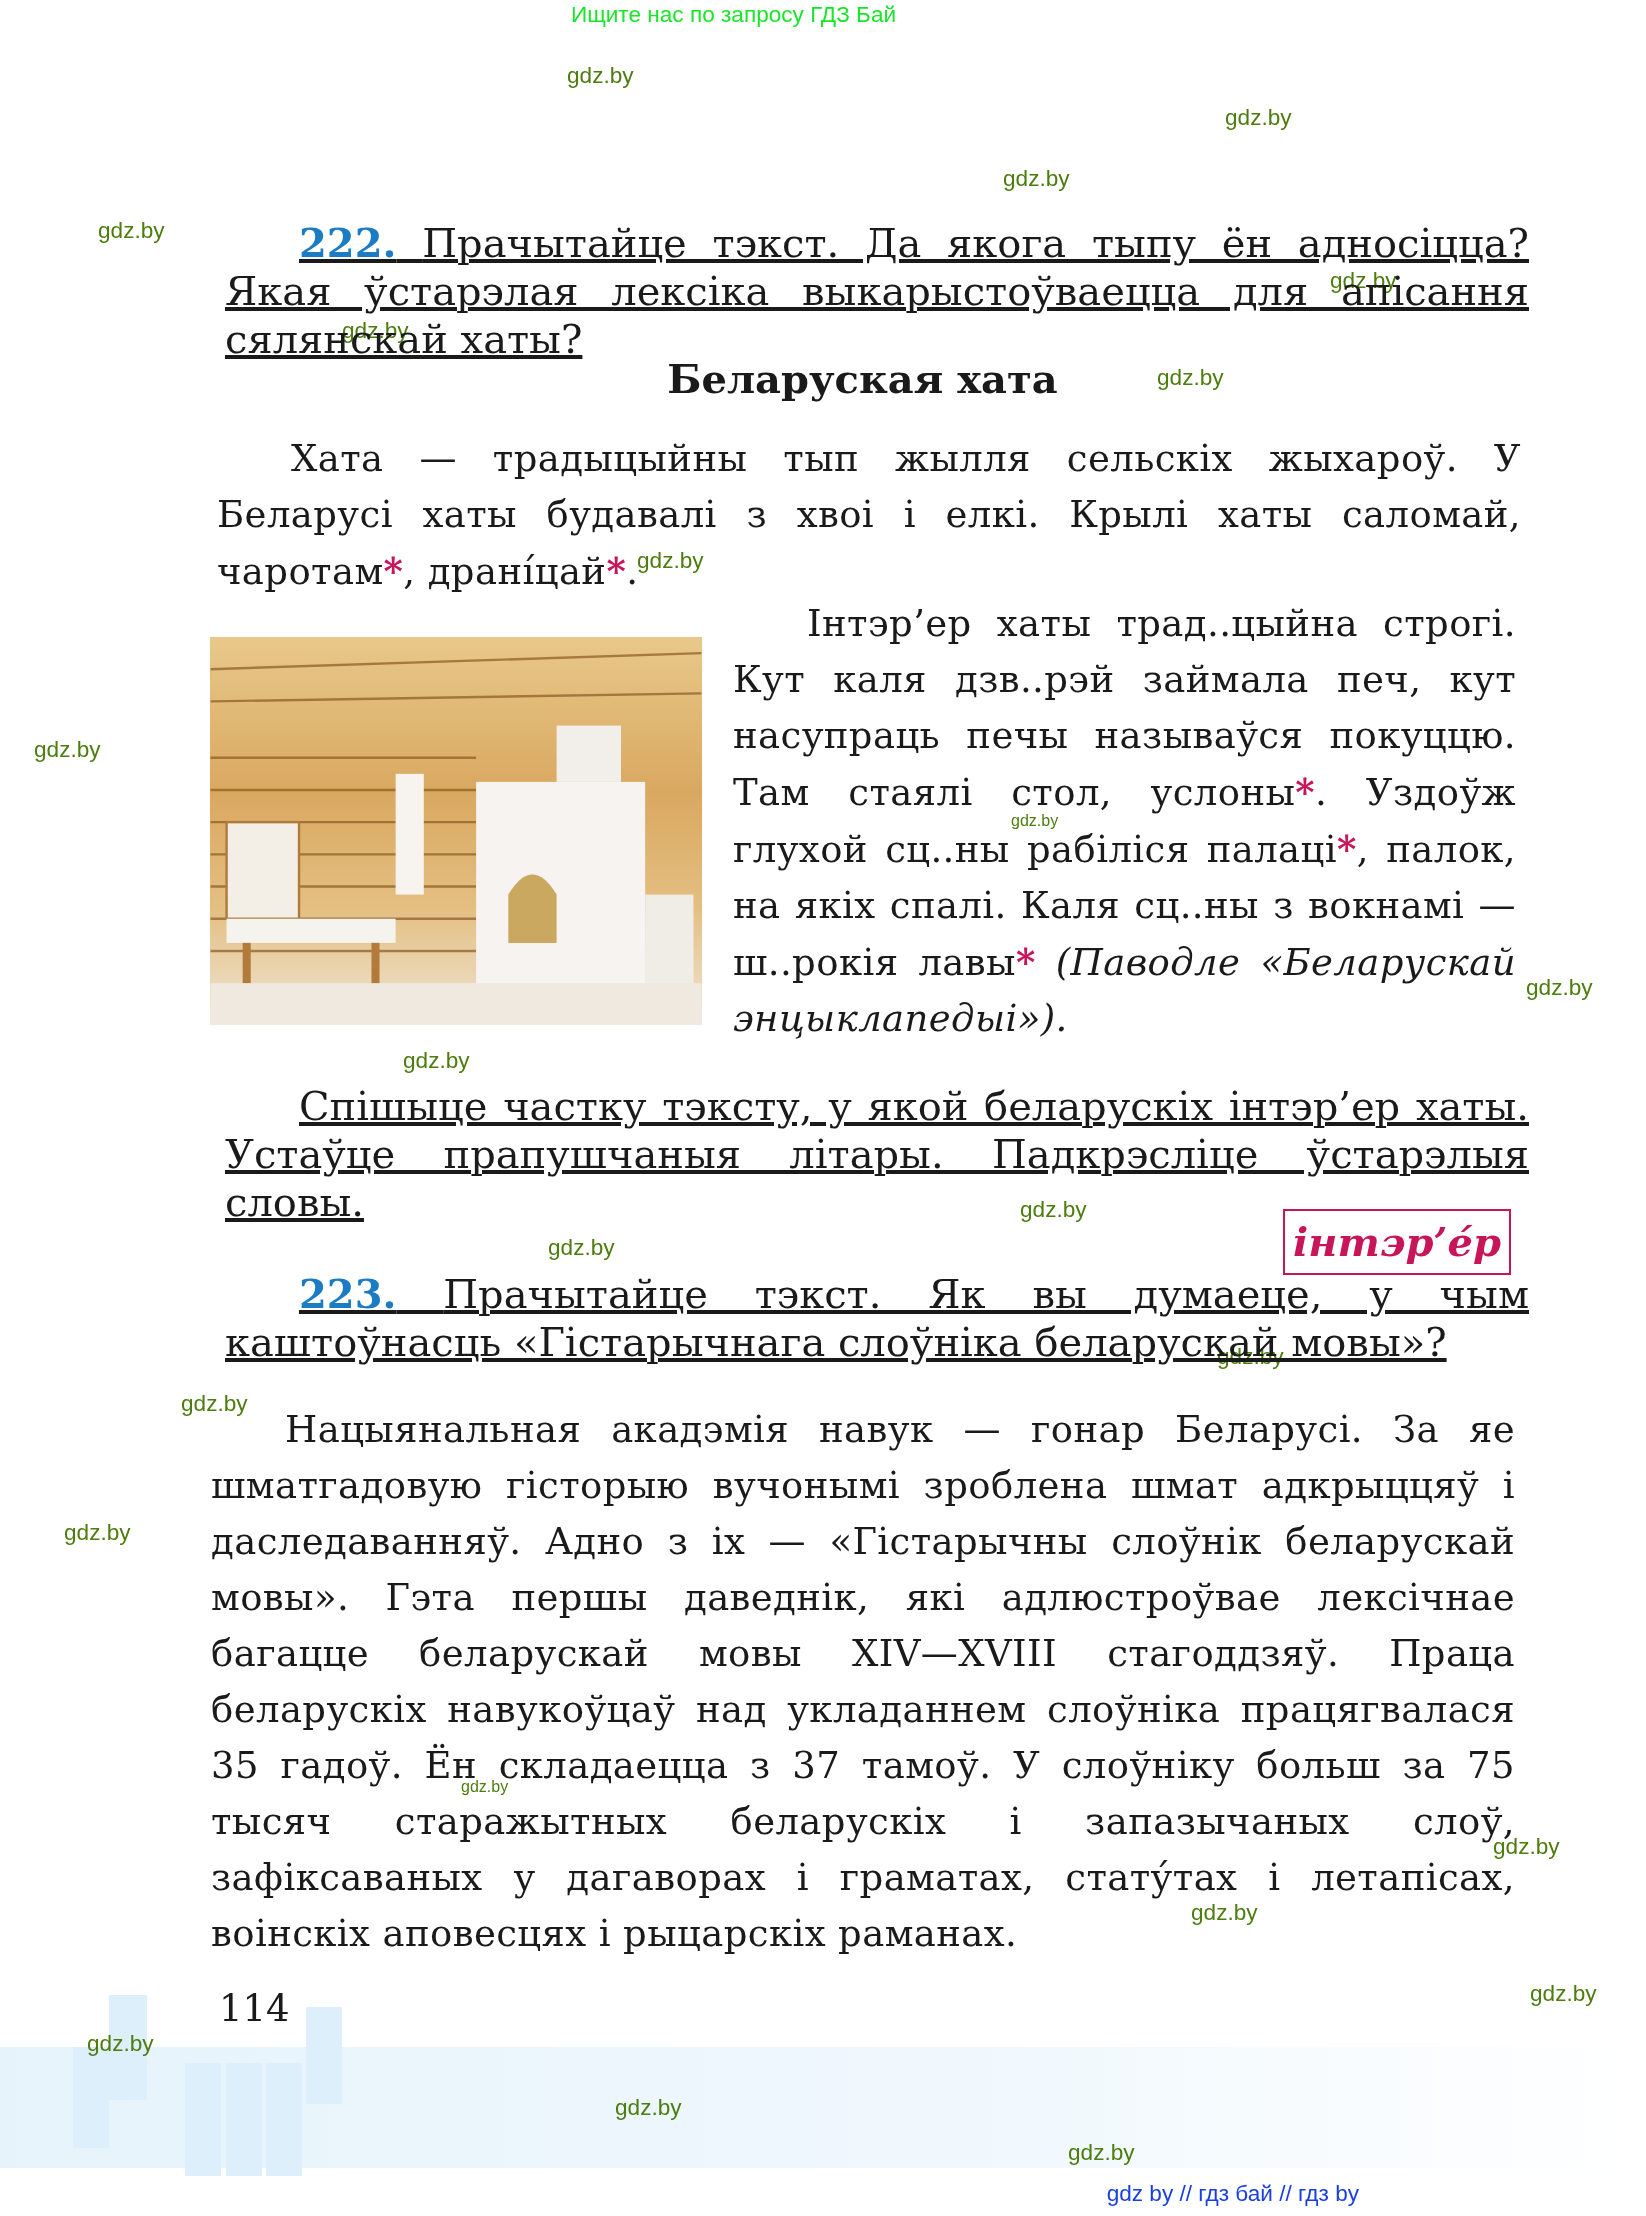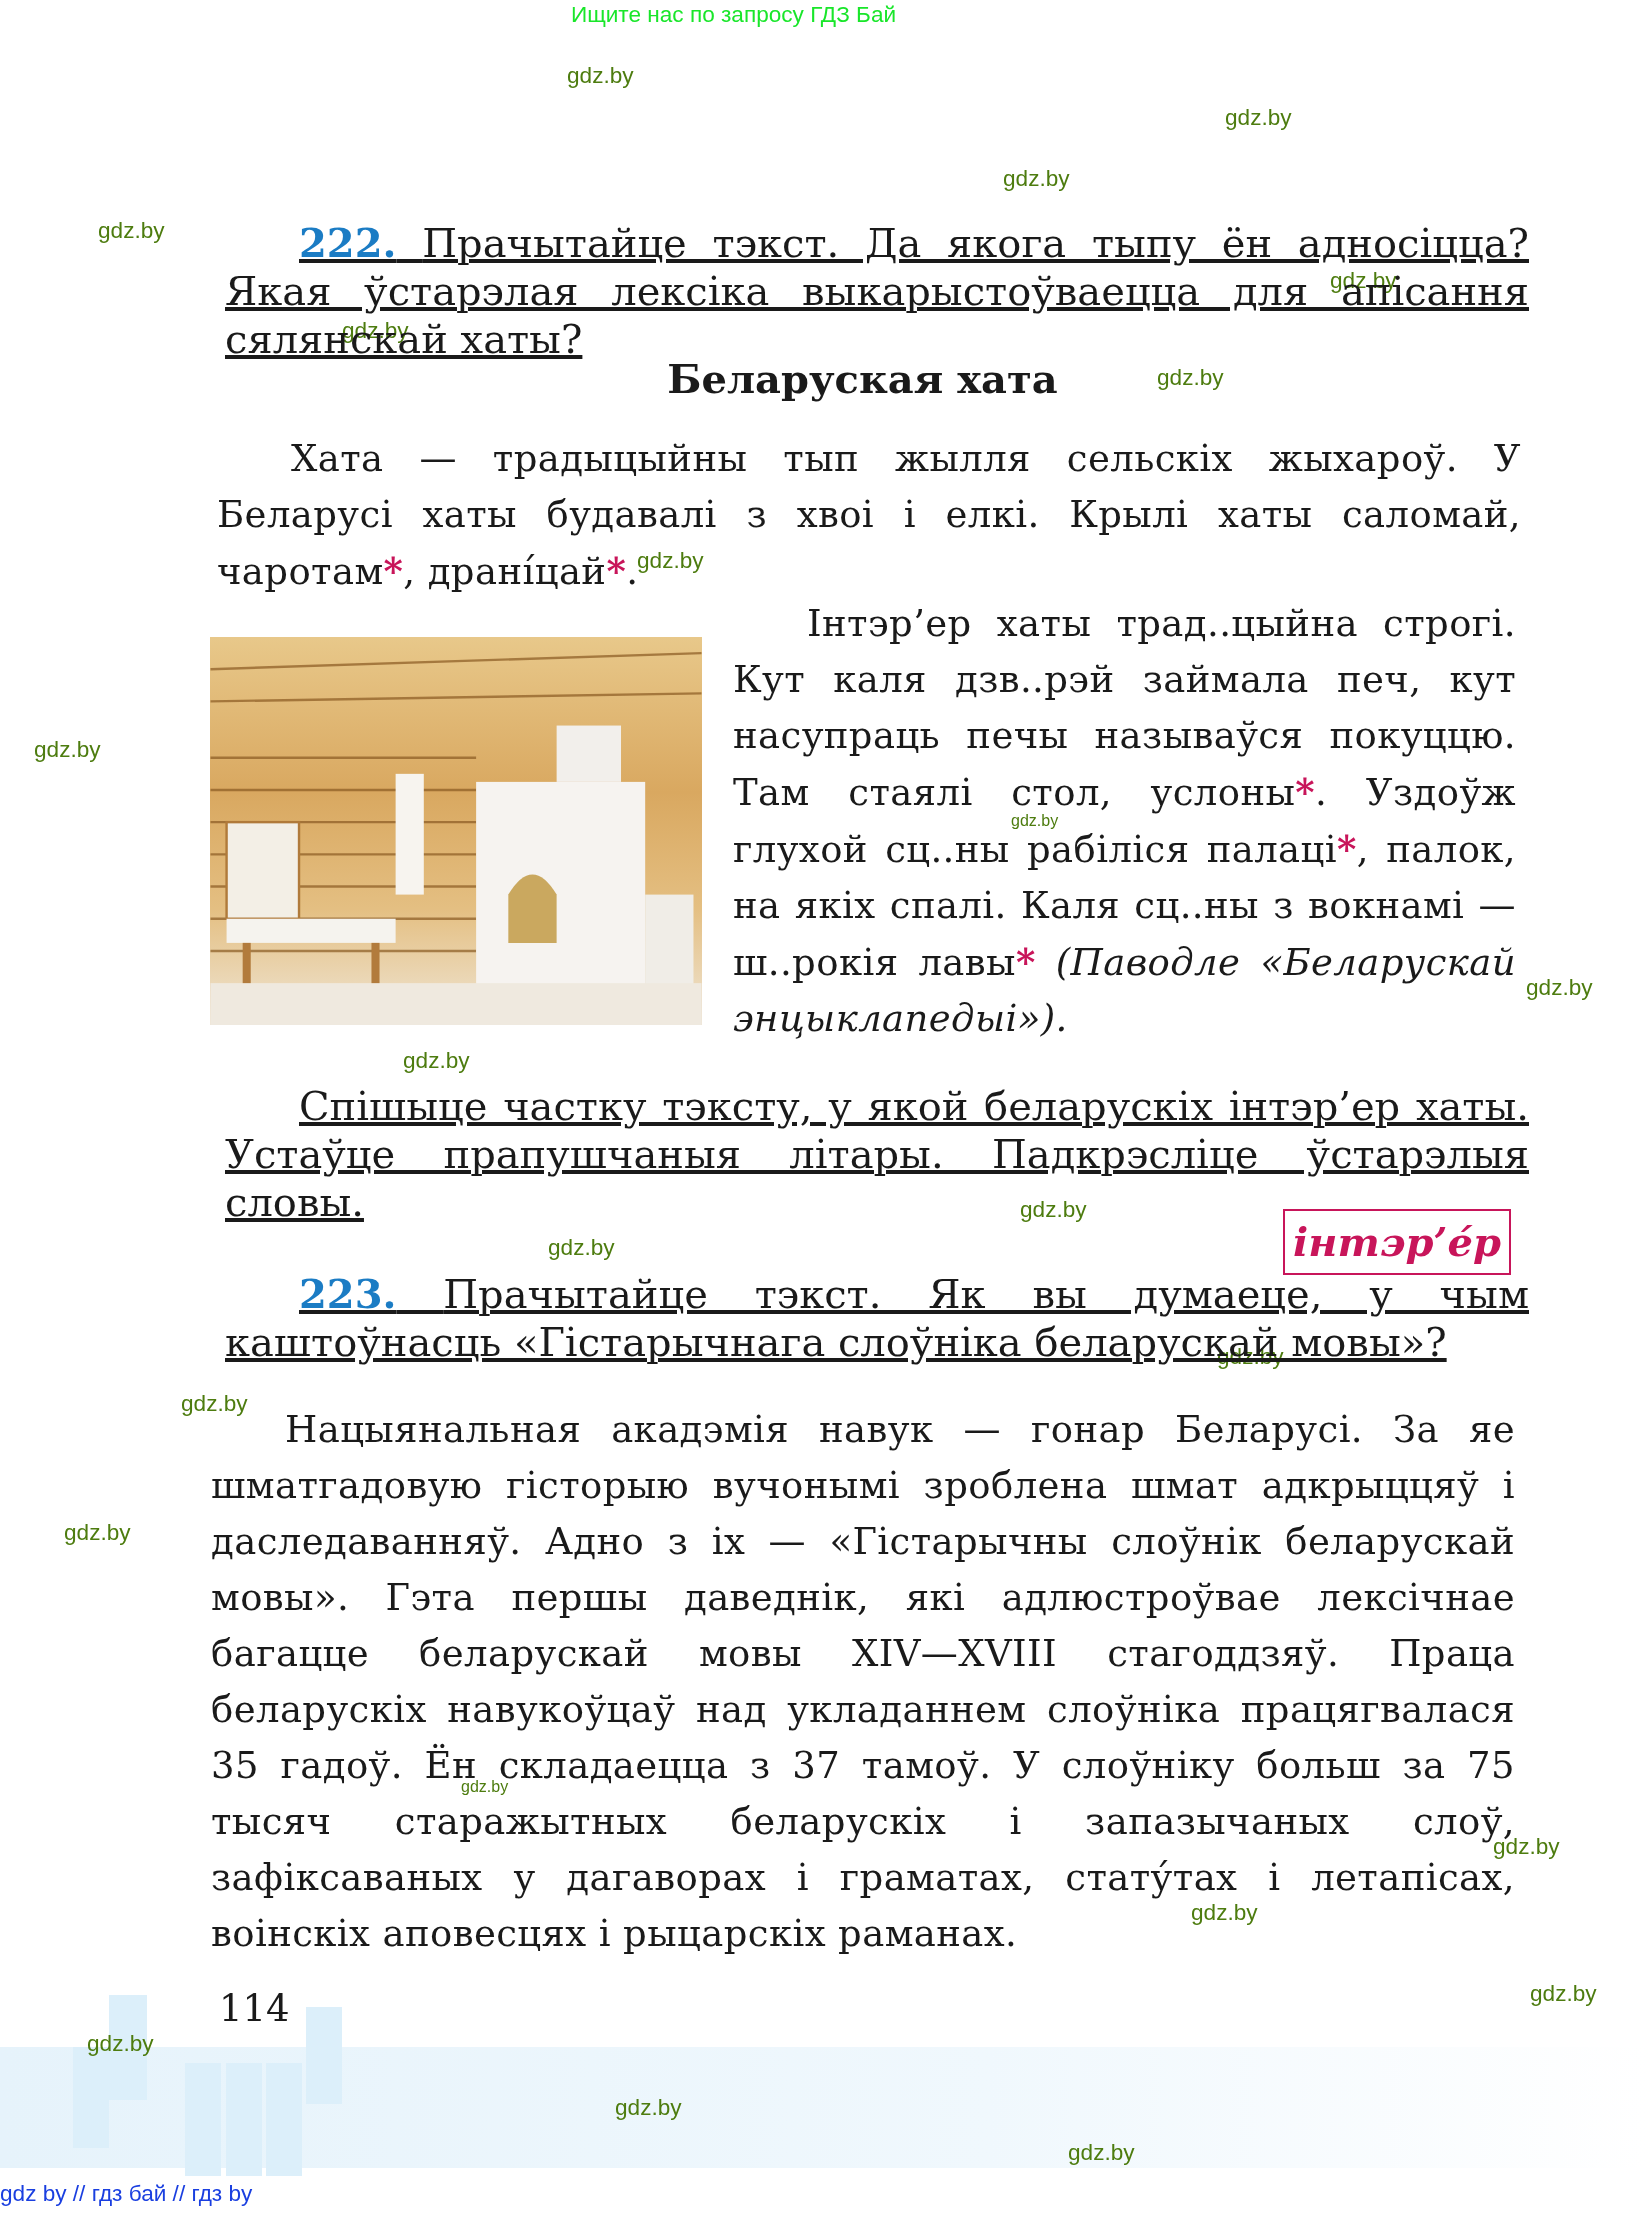--- a/index.html
+++ b/index.html
@@ -4,21 +4,21 @@
 <style>
   html, body { margin:0; padding:0; }
   body {
     width:1647px; height:2216px; position:relative; overflow:hidden;
     background:#ffffff; color:#1a1a1a;
     font-family:"DejaVu Serif", serif;
   }
   .wm { position:absolute; font-family:"Liberation Sans", sans-serif; font-size:22.6px; color:#4d7c0f; }
   .top-banner { position:absolute; left:0; width:1467px; top:1.6px; text-align:center;
     font-family:"Liberation Sans", sans-serif; font-size:22.6px; color:#19e62a; }
-  .bottom-banner { position:absolute; left:0; width:1359px; top:2181px; text-align:left;
+  .bottom-banner { position:absolute; left:0; width:1359px; top:2181px; text-align:right;
     font-family:"Liberation Sans", sans-serif; font-size:22.6px; color:#1a3fe0; }
   .task { position:absolute; left:225px; width:1304px; font-size:40px; line-height:48px;
     text-align:justify; text-indent:74px;text-decoration:underline; }
   .task .num { color:#1b7cc4; font-weight:bold; }
   .title { position:absolute; left:0; width:1725px; top:355px; text-align:center;
     font-size:40px; font-weight:bold; }
   .para { position:absolute; font-size:37px; line-height:56px; text-align:justify; letter-spacing:0.4px; }
   .star { color:#c8155a; font-weight:bold; }
   .ital { font-style:italic; }
   .word-box { position:absolute; left:1283px; top:1169px; width:228px; height:66px;

